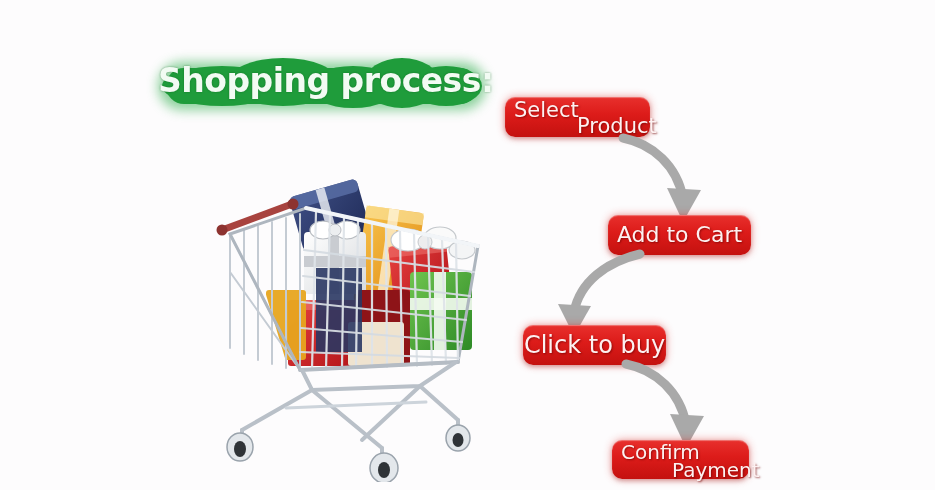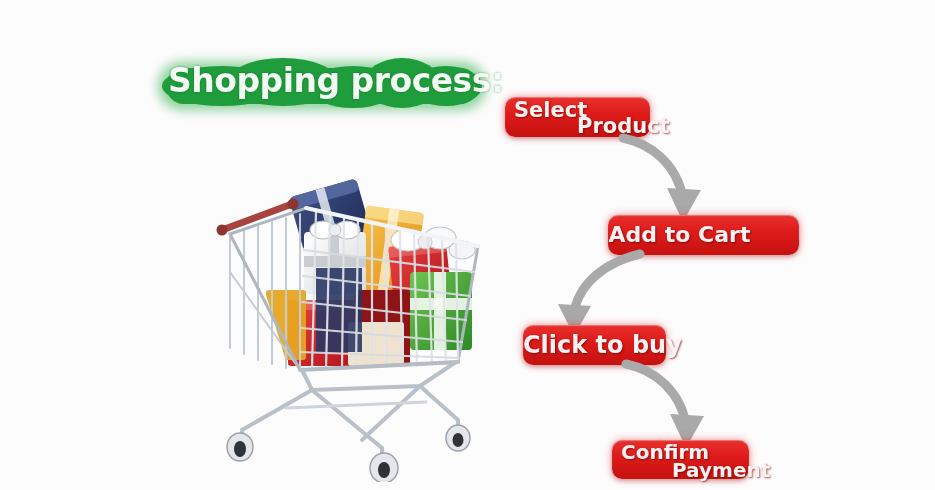--- a/index.html
+++ b/index.html
@@ -41,21 +41,21 @@
   }
   .blob.glow {
     left: 0px; top: 10px; width: 328px; height: 48px;
     border-radius: 24px;
     background: #2fae4c;
     filter: blur(6px);
     opacity: .55;
   }
   #title-text {
     position: absolute;
-    left: 10px; top: 0;
+    left: 0; top: 0;
     width: 330px; height: 58px;
     line-height: 58px;
     text-align: center;
     color: #f2fbf3;
     font-size: 33px;
     font-weight: bold;
     letter-spacing: -0.5px;
     white-space: nowrap;
     text-shadow: 0 0 2px rgba(10,90,25,.6);
   }
@@ -73,35 +73,35 @@
   
   .btn {
     position: absolute;
     border-radius: 10px;
     background: linear-gradient(180deg, #e8302d 0%, #dd1c1a 42%, #c4110f 100%);
     box-shadow:
       0 0 8px rgba(226,40,35,.45),
       inset 0 1px 1px rgba(255,255,255,.35),
       0 2px 4px rgba(90,0,0,.25);
     color: #fdf1f1;
-    font-weight: bold;
+    font-weight: normal;
     white-space: nowrap;
   }
   .btn .lbl {
     position: absolute;
     text-shadow: 1px 1px 2px rgba(110,0,0,.65);
   }
 
   
   #btn-select { left: 505px; top: 97px; width: 145px; height: 40px; }
   #btn-select .l1 { left: 9px;  top: 1px;  font-size: 21px; }
   #btn-select .l2 { left: 63px; top: 17px; font-size: 21px; margin-left: 9px; }
 
   
-  #btn-addcart { left: 608px; top: 215px; width: 143px; height: 40px; padding-left: 48px; }
+  #btn-addcart { left: 608px; top: 215px; width: 143px; height: 40px; }
   #btn-addcart .l1 {
     left: 0; top: 0; width: 143px; height: 40px;
     line-height: 40px; text-align: center; font-size: 22px;
   }
 
   
   #btn-clickbuy { left: 523px; top: 325px; width: 143px; height: 40px; }
   #btn-clickbuy .l1 {
     left: 0; top: 0; width: 143px; height: 40px;
     line-height: 40px; text-align: center; font-size: 24px;

